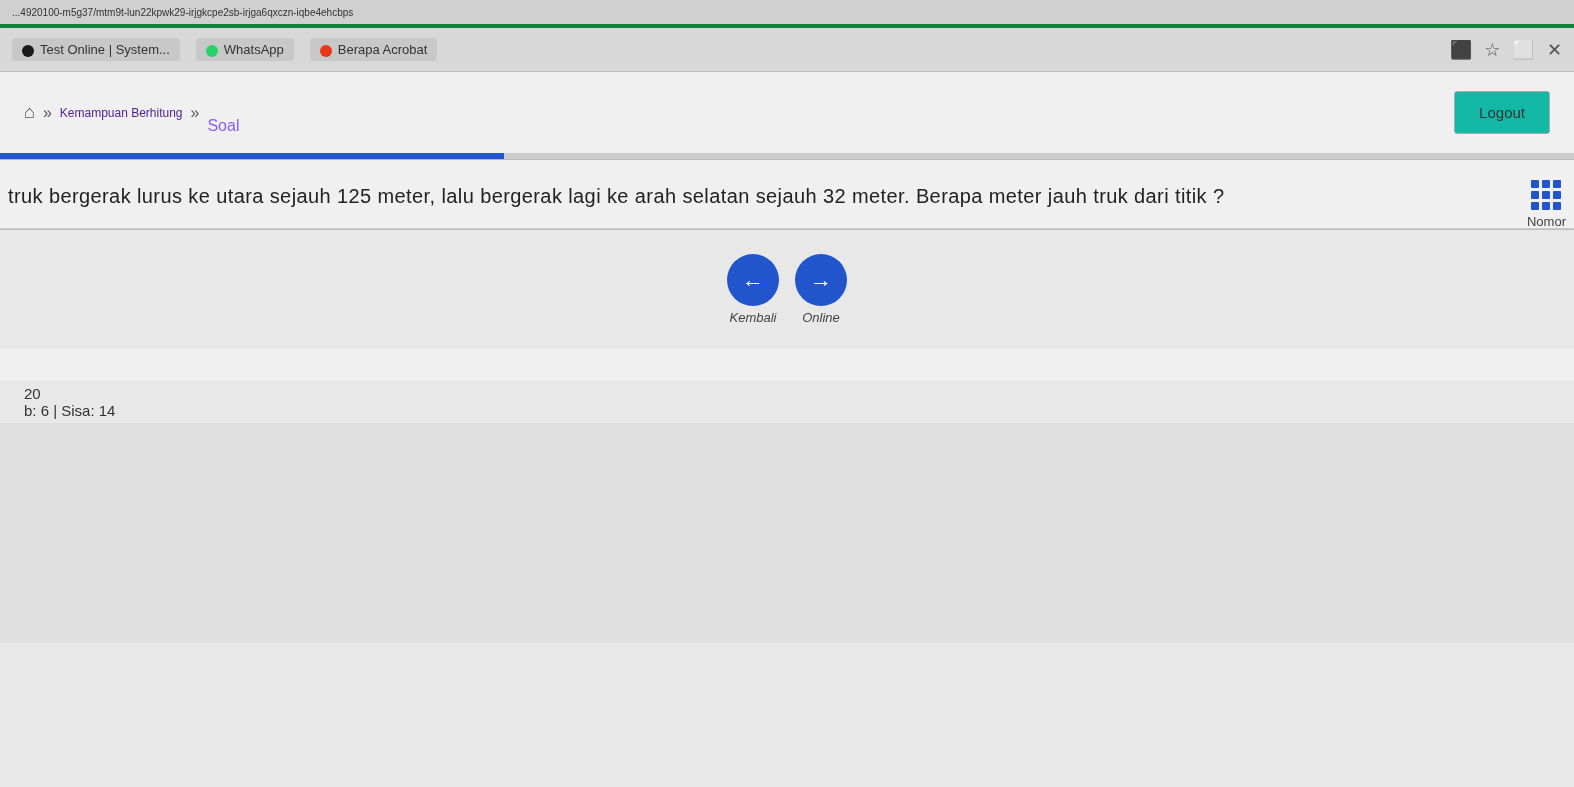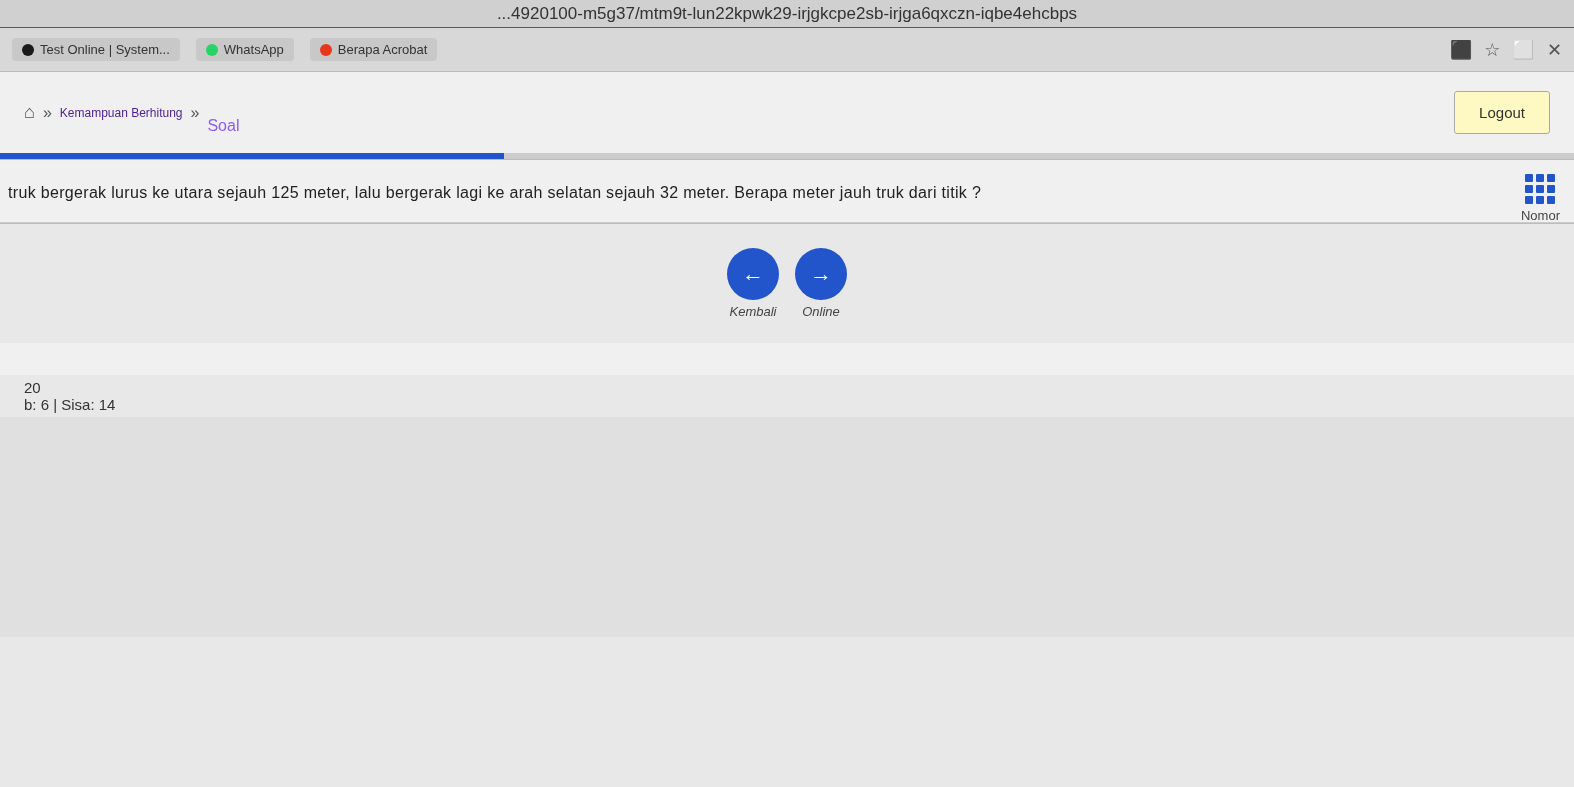--- a/index.html
+++ b/index.html
@@ -22,21 +22,21 @@
       padding: 6px 12px;
       display: flex;
       align-items: center;
       gap: 16px;
       border-bottom: 1px solid #bbb;
       height: 44px;
     }
 
     .browser-tab {
       display: flex;
-      align-items: center;
+      align-items: flex-end;
       gap: 6px;
       font-size: 13px;
       color: #333;
       background: #c8c8c8;
       padding: 4px 10px;
       border-radius: 4px;
     }
 
     .tab-dot {
       width: 12px;
@@ -66,26 +66,25 @@
       font-size: 18px;
     }
 
     
     .url-bar {
       background-color: #d0d0d0;
       height: 28px;
       display: flex;
       align-items: center;
       padding: 0 12px;
-      font-size: 17px;
+      font-size: 10px;
       color: #333;
-      border-bottom: 1px solid #15803d;
+      border-bottom: 4px solid #15803d;
       overflow: hidden;
       white-space: nowrap;
-      justify-content: center;
     }
 
     
     .page-content {
       background-color: #f0f0f0;
       padding: 0;
     }
 
     
     .breadcrumb-bar {
@@ -123,21 +122,21 @@
 
     .breadcrumb-current {
       color: #8b5cf6;
       font-size: 16px;
       font-weight: 400;
       margin-top: 27px;
     }
 
     .logout-button {
       border: 1px solid #aaa;
-      background: #fef9c3;
+      background: #14b8a6;
       padding: 12px 24px;
       font-size: 15px;
       color: #333;
       cursor: pointer;
       border-radius: 3px;
     }
 
     
     .progress-bar-container {
       width: 100%;
@@ -153,21 +152,21 @@
     }
 
     
     .question-area {
       padding: 20px 8px 16px 8px;
       background-color: #f0f0f0;
       border-bottom: 1px solid #ccc;
     }
 
     .question-text {
-      font-size: 16px;
+      font-size: 20px;
       color: #222;
       line-height: 1.6;
       letter-spacing: 0.02em;
     }
 
     
     .answer-area {
       padding: 8px;
       background-color: #f0f0f0;
     }
@@ -240,21 +239,21 @@
       margin-top: 32px;
     }
 
     .question-count-info {
       font-size: 15px;
       color: #333;
     }
 
     .nomor-btn {
       position: absolute;
-      right: 14px;
+      right: 8px;
       top: -50px;
       display: flex;
       flex-direction: column;
       align-items: center;
       gap: 4px;
       cursor: pointer;
     }
 
     .grid-icon {
       display: grid;

